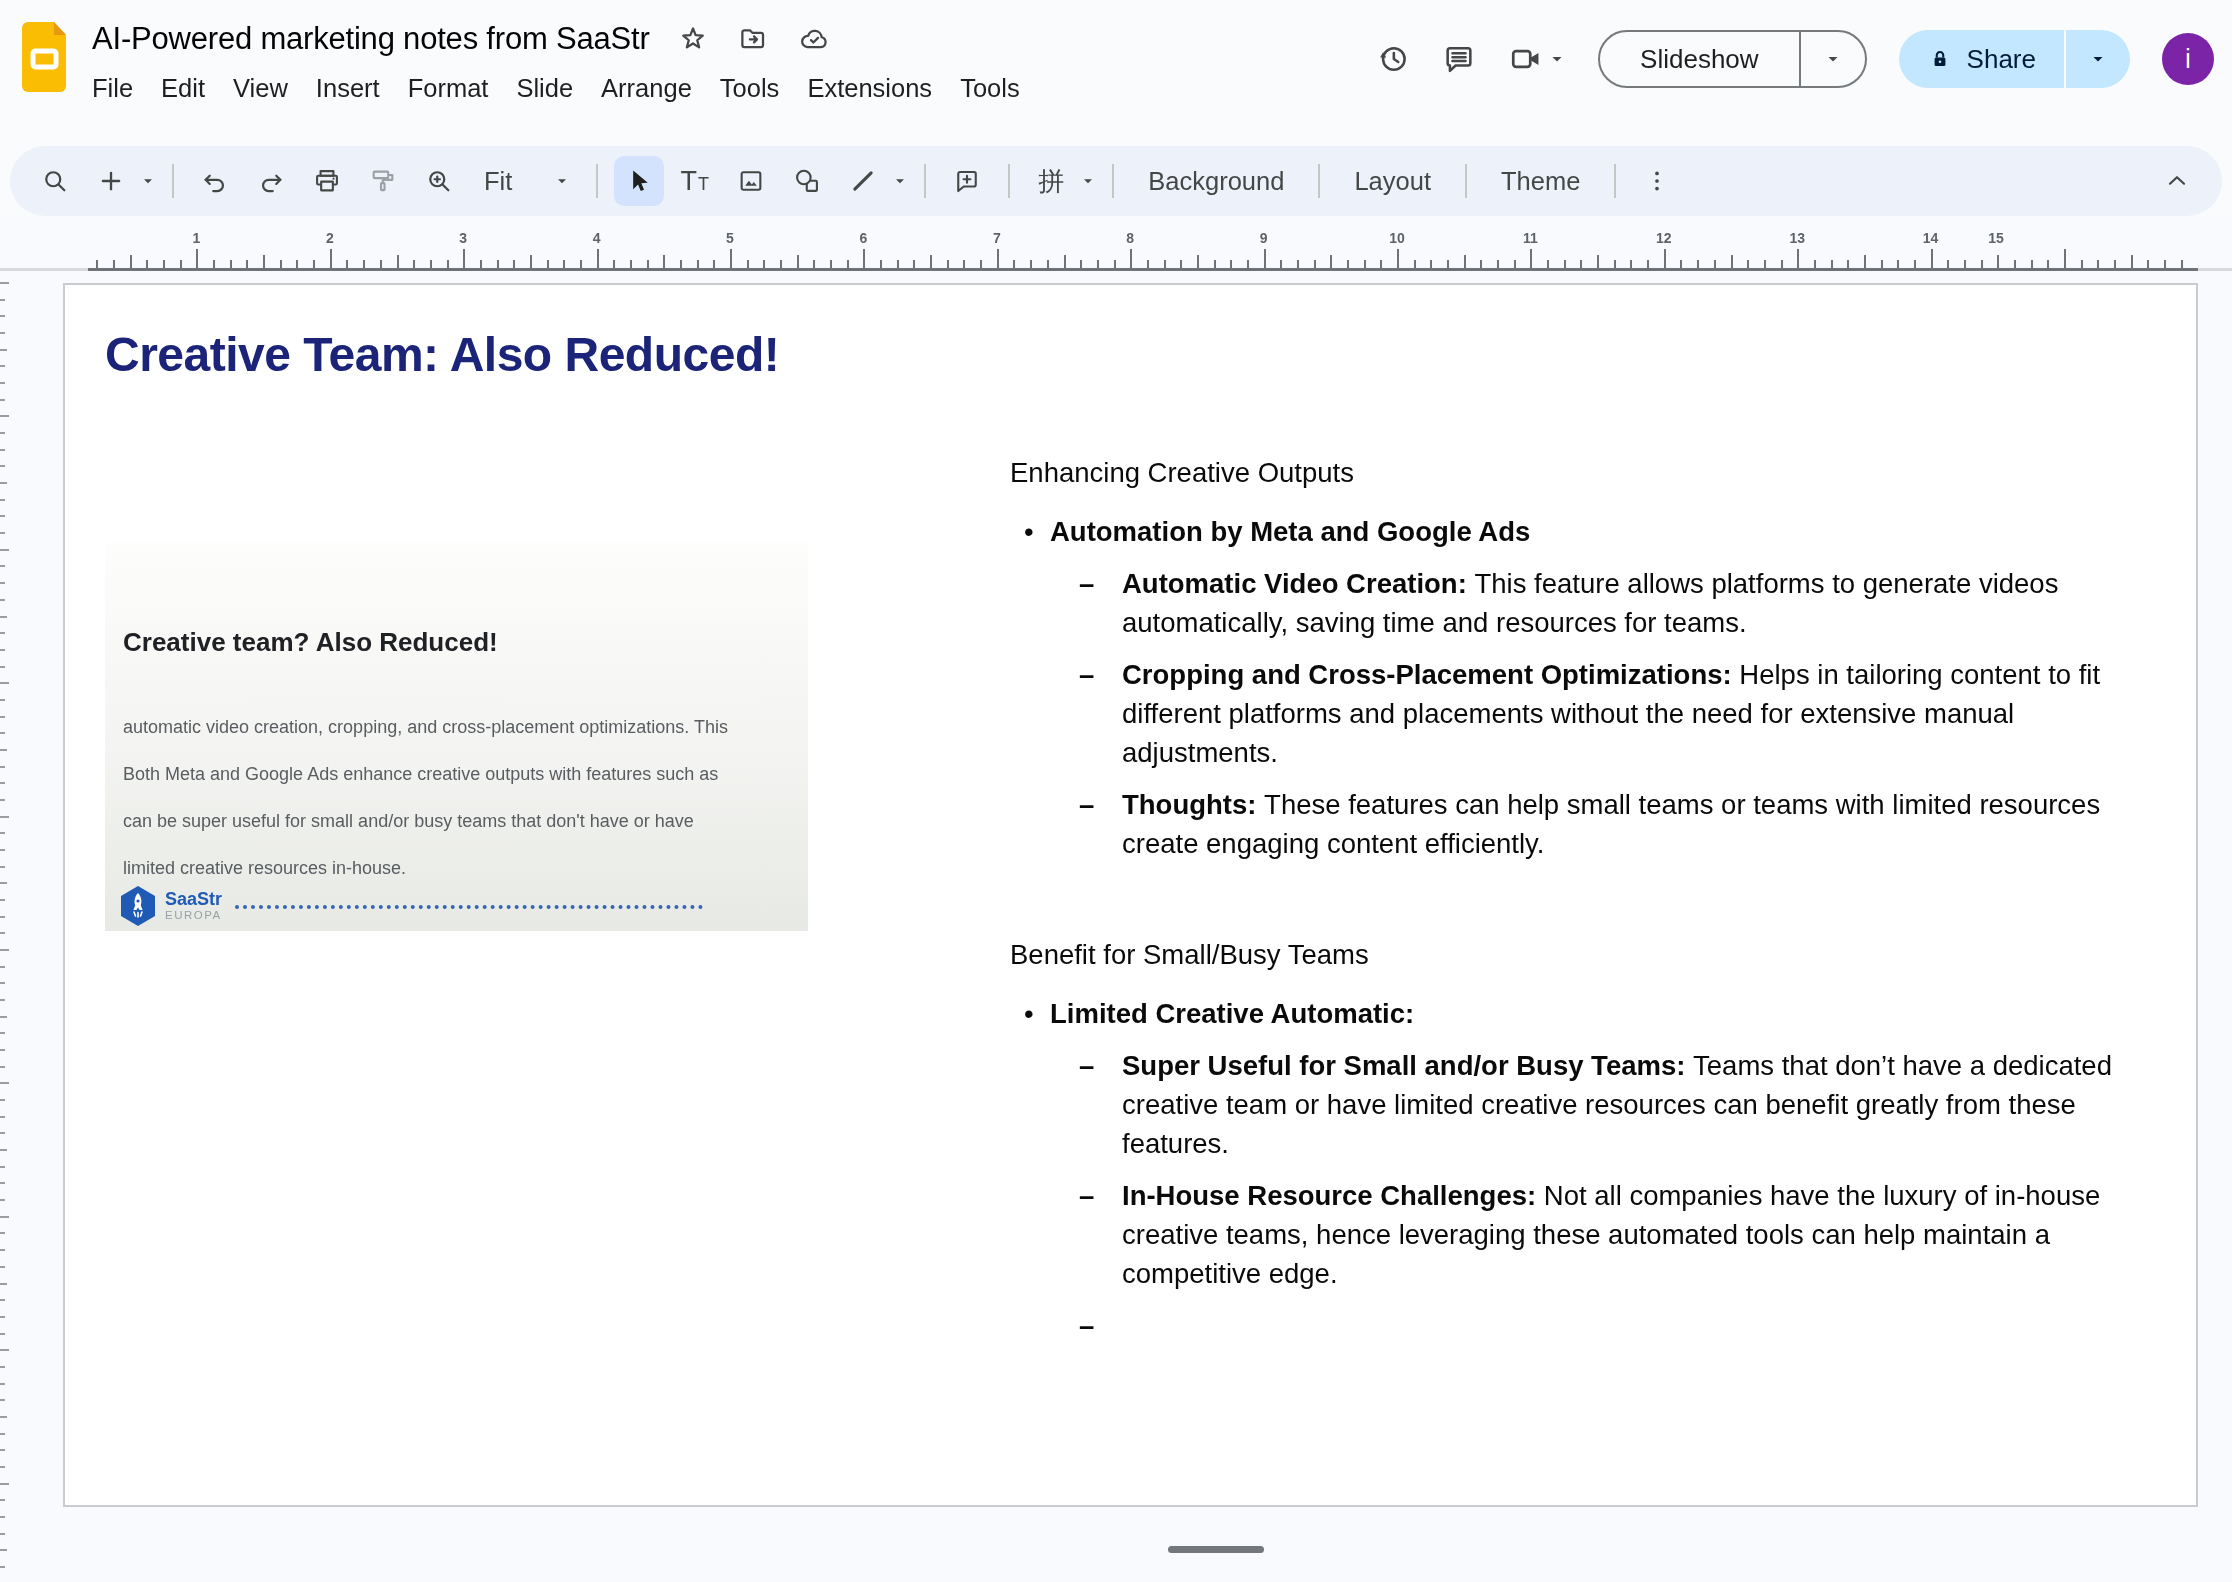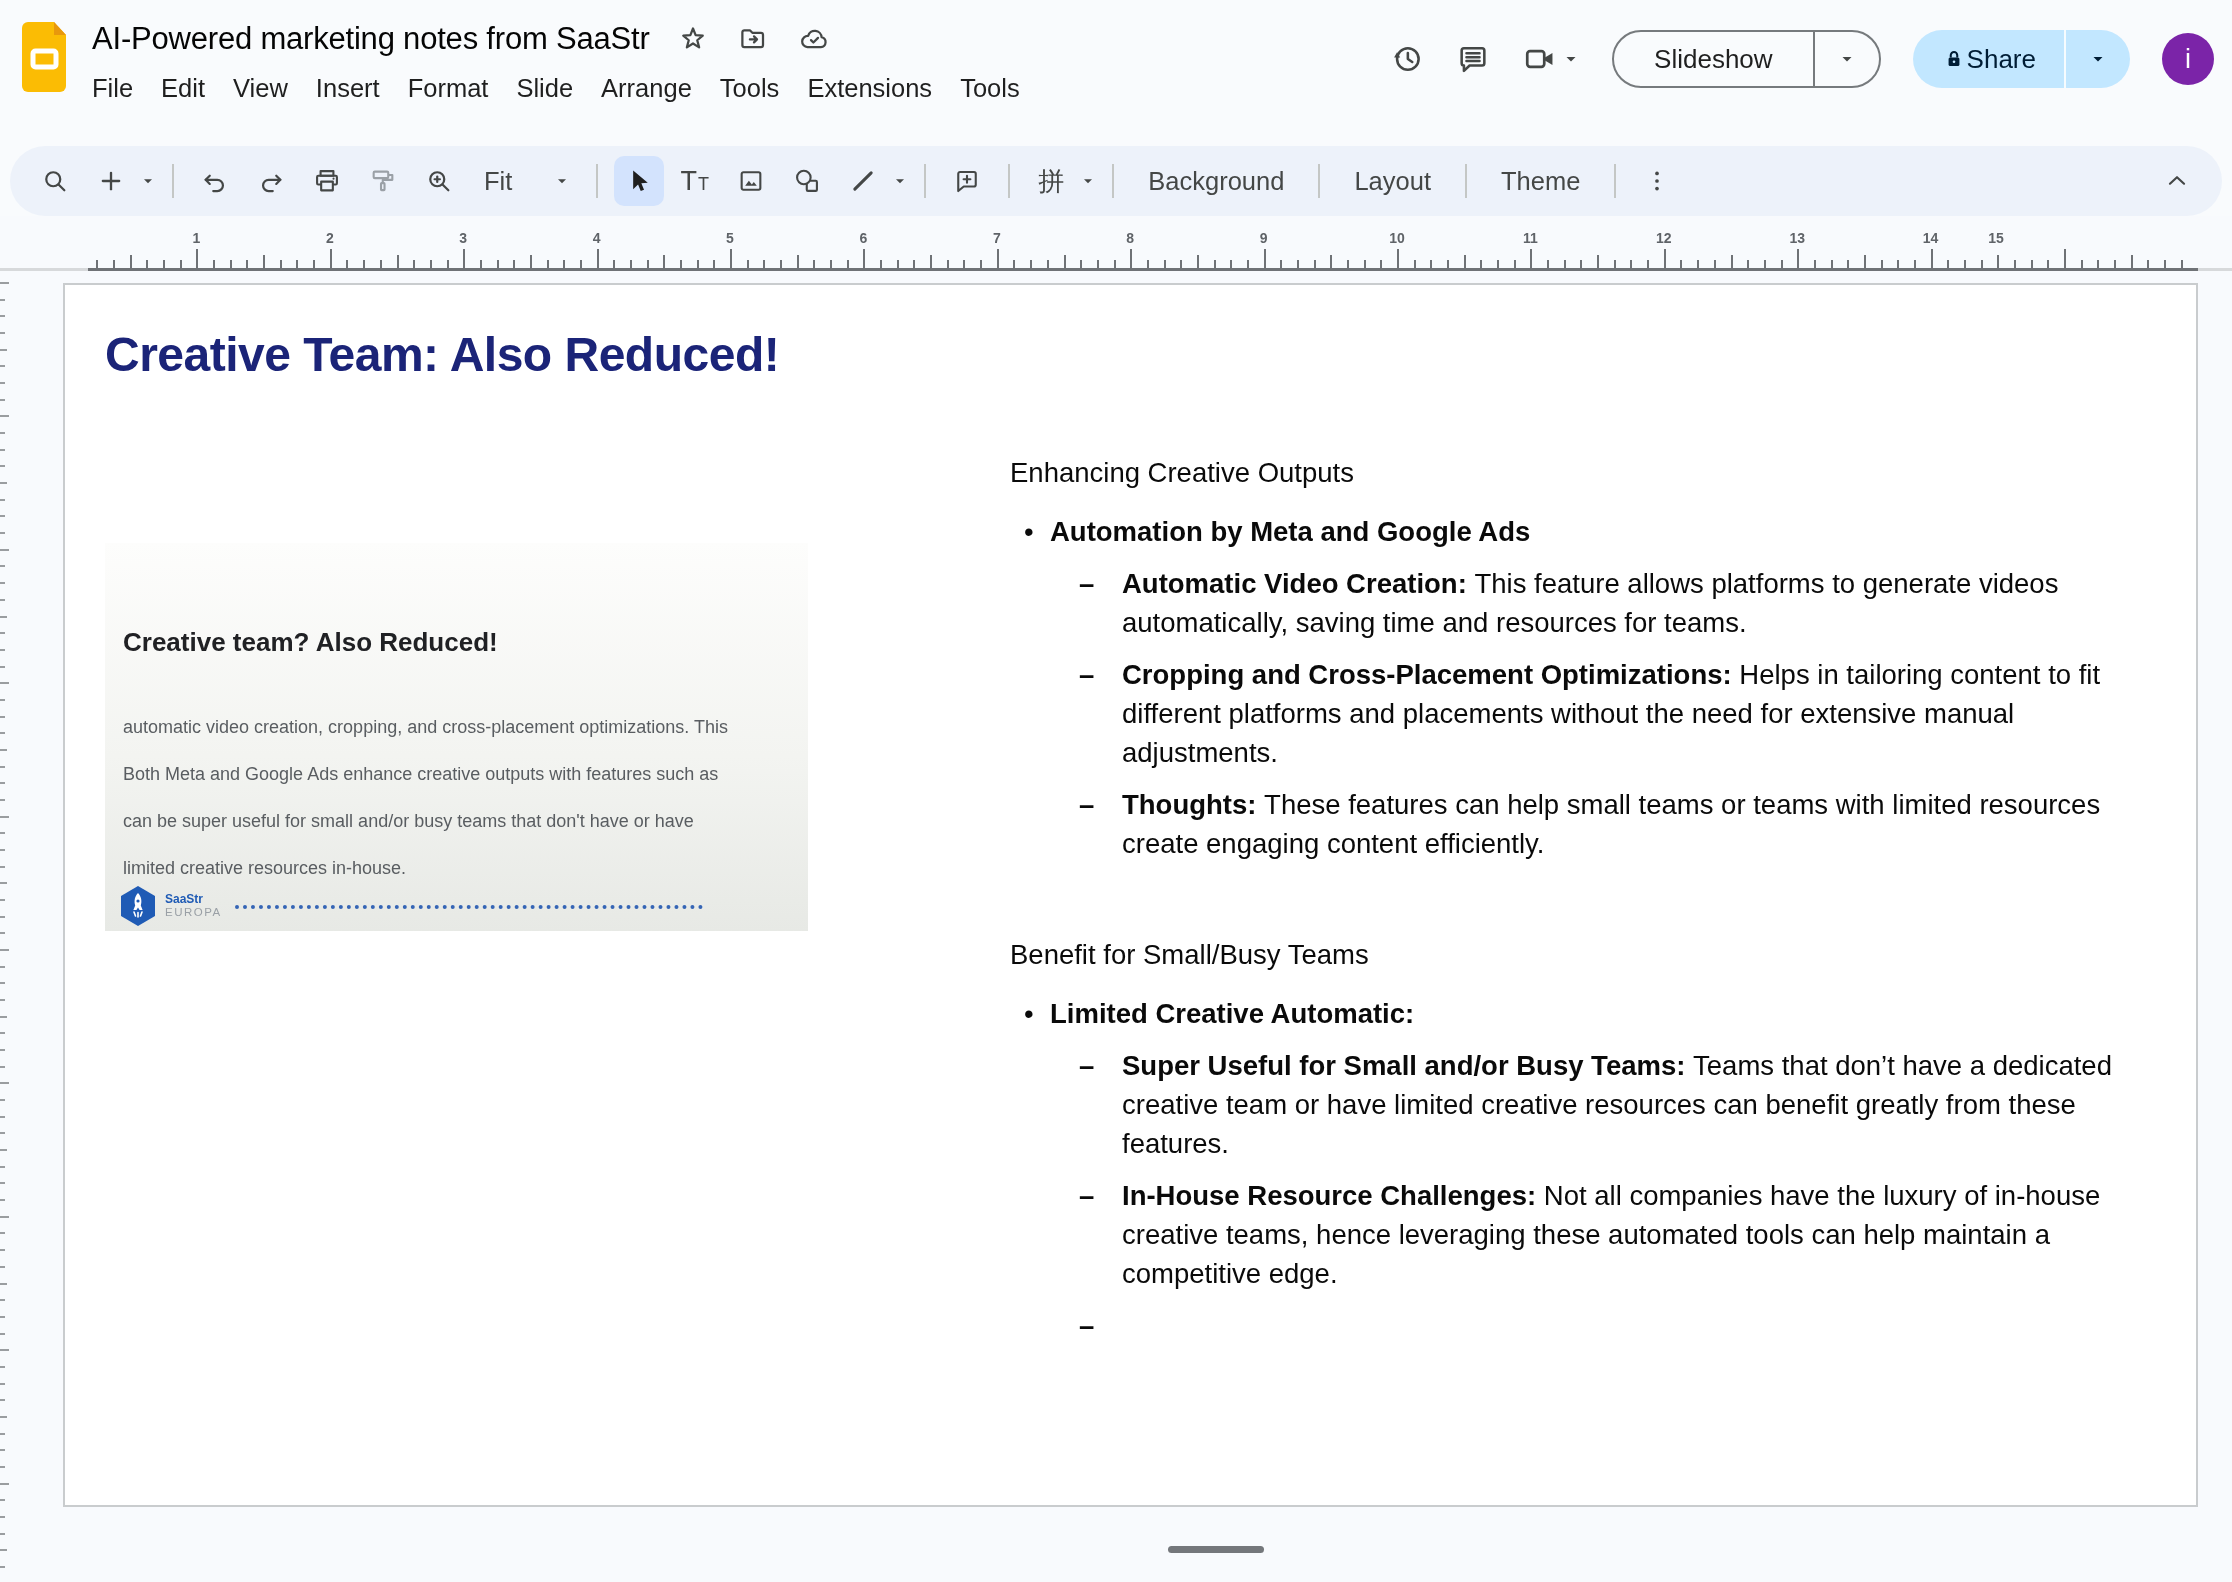--- a/index.html
+++ b/index.html
@@ -22,21 +22,21 @@
   .menu-row{display:flex;margin-top:8px;font-size:25.5px;color:var(--menu-text)}
   .menu-item{padding:4px 14px;border-radius:8px;cursor:default}
   .menu-item:first-child{padding-left:0}
   .header-right{margin-left:auto;display:flex;align-items:center;gap:32px;padding-top:14px}
   .pill{display:flex;align-items:center;height:58px;border-radius:30px;overflow:hidden}
   .slideshow-pill{border:2px solid #767a7d;color:#1f1f1f}
   .slideshow-main{padding:0 40px;font-size:26px;display:flex;align-items:center;height:100%}
   .pill-divider{width:2px;height:100%;background:#767a7d}
   .pill-caret{width:64px;height:100%;display:flex;align-items:center;justify-content:center}
   .share-pill{background:var(--share-bg);color:var(--share-text)}
-  .share-main{display:flex;align-items:center;padding:0 28px;height:100%;font-size:26px;font-weight:500}
+  .share-main{display:flex;align-items:center;gap:14px;padding:0 28px;height:100%;font-size:26px;font-weight:500}
   .share-divider{width:2px;height:100%;background:rgba(255,255,255,.85)}
   .avatar{width:52px;height:52px;border-radius:50%;background:var(--avatar-bg);color:#fff;display:flex;align-items:center;justify-content:center;font-size:27px;font-weight:500}
 
   
   .toolbar{position:absolute;left:10px;top:146px;width:2212px;height:70px;background:var(--toolbar-bg);border-radius:35px;display:flex;align-items:center;padding:0 20px;gap:6px}
   .tb-btn{min-width:50px;height:50px;display:flex;align-items:center;justify-content:center;border-radius:10px;flex:0 0 auto}
   .tb-btn.active{background:var(--active-tool)}
   .tb-group{display:flex;align-items:center;gap:4px;flex:0 0 auto}
   .tb-divider{width:2px;height:34px;background:var(--divider);margin:0 10px;flex:0 0 auto}
   .tb-text{font-size:25.5px;color:var(--icon);padding:0 18px;white-space:nowrap}
@@ -64,21 +64,21 @@
   .slide{position:absolute;left:63px;top:67px;width:2135px;height:1224px;background:#fff;border:2px solid #c9ccce}
   .slide-title{position:absolute;left:40px;top:42px;font-size:48px;font-weight:700;color:var(--slide-title);letter-spacing:-.5px}
 
   
   .embed-img{position:absolute;left:40px;top:258px;width:703px;height:388px;background:linear-gradient(to bottom,#fdfdfc 0%,#f3f4f1 55%,#e7e9e5 100%);overflow:hidden}
   .img-heading{position:absolute;left:18px;top:84px;font-size:26px;font-weight:700;color:#202124}
   .img-body{position:absolute;left:18px;top:172px;width:672px;font-size:18px;color:#595d61}
   .img-body p{white-space:nowrap;height:47px;line-height:24px}
   .img-logo{position:absolute;left:14px;top:342px;display:flex;align-items:center;gap:8px}
   .logo-texts{display:flex;flex-direction:column;line-height:1}
-  .logo-title{font-size:12px;font-weight:700;color:var(--saastr-blue)}
+  .logo-title{font-size:18px;font-weight:700;color:var(--saastr-blue)}
   .logo-sub{font-size:11.5px;color:#9aa0a6;letter-spacing:1.5px;margin-top:2px}
   .wavy-line{position:absolute;left:130px;top:360px;width:468px;height:6px;border-bottom:4px dotted #3565b5}
 
   
   .rightcol{position:absolute;left:945px;top:168px;width:1165px;font-size:27.5px;color:#0a0a0a;line-height:39px}
   .section-heading{text-align:left;font-weight:400}
   .sec2 .section-heading{margin-top:72px}
   .l1{display:flex;margin-top:20px;font-weight:700}
   .l1 .marker{width:40px;padding-left:14px;font-weight:400}
   .l2{display:flex;margin-top:13px}

